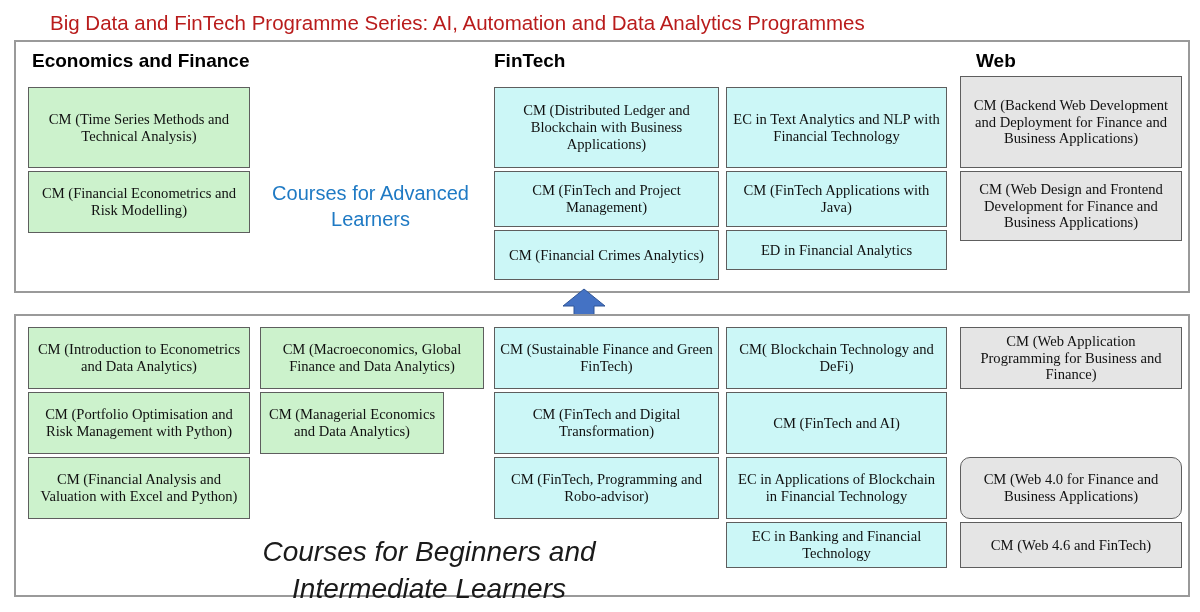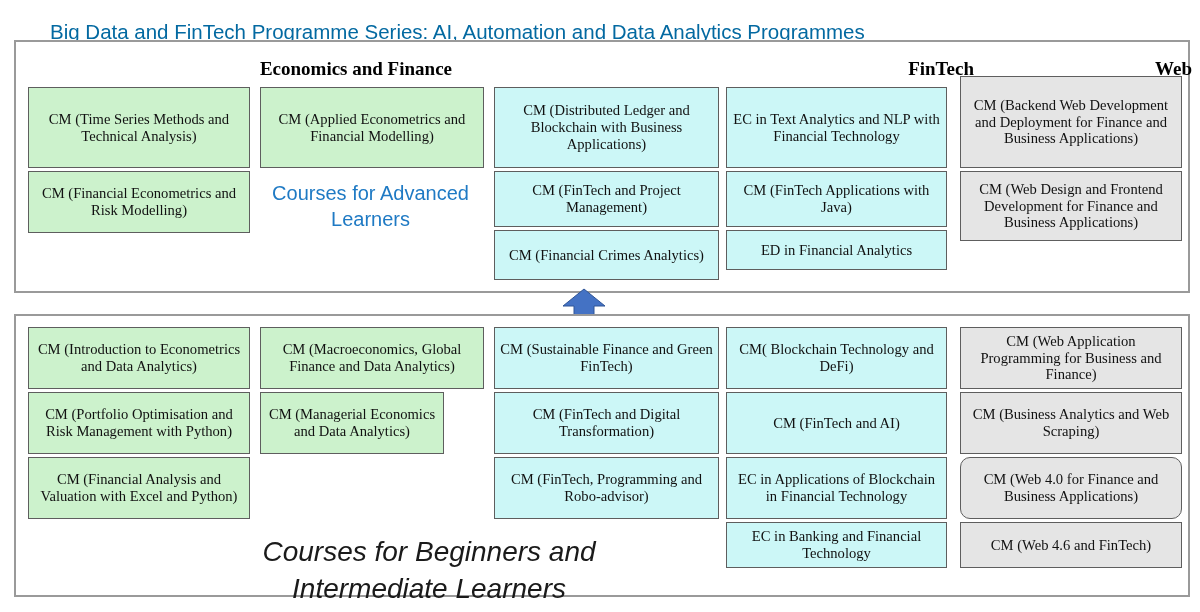--- a/index.html
+++ b/index.html
@@ -11,44 +11,44 @@
     width: 1200px;
     height: 612px;
     position: relative;
     font-family: "Liberation Serif", serif;
     overflow: hidden;
   }
 
   #page-title {
     position: absolute;
     left: 50px;
-    top: 17px;
+    top: 8px;
     width: 1100px;
     height: 30px;
     font-family: "Liberation Sans", sans-serif;
     font-size: 20.5px;
-    color: #0369a1;
+    color: #b91c1c;
     line-height: 30px;
     white-space: nowrap;
   }
 
   .panel {
     position: absolute;
     border: 2px solid #9a9a9a;
     background: #ffffff;
     box-sizing: border-box;
   }
   #panel-advanced { left: 14px; top: 40px; width: 1176px; height: 253px; }
   #panel-beginner { left: 14px; top: 314px; width: 1176px; height: 283px; }
 
   .col-header {
     position: absolute;
-    top: 16px;
-    text-align: right;
-    font-family: Liberation Serif, serif;
+    top: 8px;
+    text-align: left;
+    font-family: Liberation Sans, sans-serif;
     font-weight: bold;
     font-size: 19px;
     color: #000000;
     white-space: nowrap;
   }
   #hdr-econ { left: 16px;  width: 420px; }
   #hdr-fintech { left: 478px; width: 480px; }
   #hdr-web { left: 960px; width: 216px; }
 
   .card {
@@ -107,23 +107,20 @@
   <div class="col-header" id="hdr-fintech">FinTech</div>
   <div class="col-header" id="hdr-web">Web</div>
 
   <div class="card c-green" style="left:12px; top:45px; width:222px; height:81px;">
     <span>CM (Time Series Methods and Technical Analysis)</span>
   </div>
   <div class="card c-green" style="left:12px; top:129px; width:222px; height:62px;">
     <span>CM (Financial Econometrics and Risk Modelling)</span>
   </div>
 
-  <div class="card c-green" style="left:244px; top:45px; width:224px; height:81px;">
-    <span>CM (Applied Econometrics and Financial Modelling)</span>
-  </div>
 
   <div class="card c-cyan" style="left:478px; top:45px; width:225px; height:81px;">
     <span>CM (Distributed Ledger and Blockchain with Business Applications)</span>
   </div>
   <div class="card c-cyan" style="left:478px; top:129px; width:225px; height:56px;">
     <span>CM (FinTech and Project Management)</span>
   </div>
   <div class="card c-cyan" style="left:478px; top:188px; width:225px; height:50px;">
     <span>CM (Financial Crimes Analytics)</span>
   </div>
@@ -192,23 +189,20 @@
   <div class="card c-cyan" style="left:710px; top:141px; width:221px; height:62px;">
     <span>EC in Applications of Blockchain in Financial Technology</span>
   </div>
   <div class="card c-cyan" style="left:710px; top:206px; width:221px; height:46px;">
     <span>EC in Banking and Financial Technology</span>
   </div>
 
   <div class="card c-purple" style="left:944px; top:11px; width:222px; height:62px;">
     <span>CM (Web Application Programming for Business and Finance)</span>
   </div>
-  <div class="card c-purple" style="left:944px; top:76px; width:222px; height:62px;">
-    <span>CM (Business Analytics and Web Scraping)</span>
-  </div>
   <div class="card c-purple" style="left:944px; top:141px; width:222px; height:62px;border-radius:10px;">
     <span>CM (Web 4.0 for Finance and Business Applications)</span>
   </div>
   <div class="card c-purple" style="left:944px; top:206px; width:222px; height:46px;">
     <span>CM (Web 4.6 and FinTech)</span>
   </div>
 </div>
 
 <div class="note" id="note-beginner">Courses for Beginners and Intermediate Learners</div>
 

